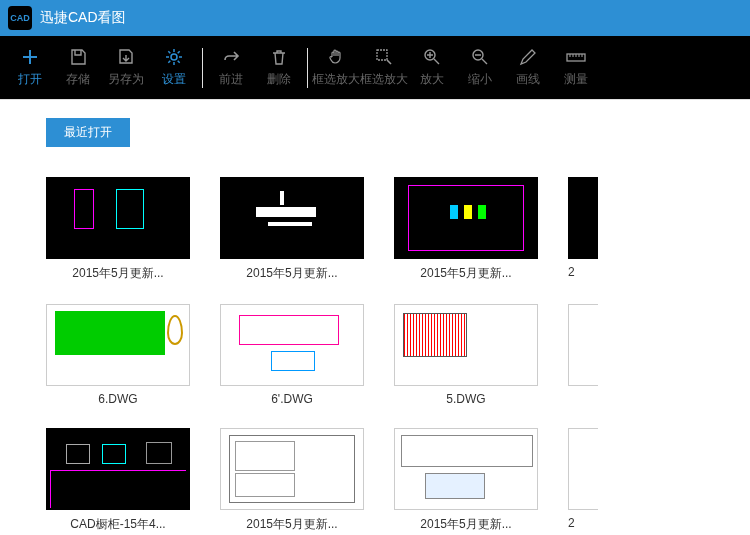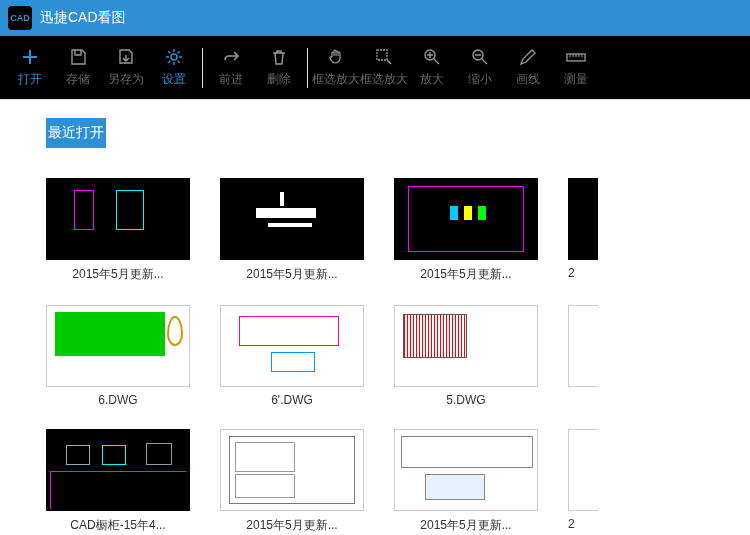--- a/index.html
+++ b/index.html
@@ -58,22 +58,22 @@
 .sep { width: 1px; height: 40px; background: #e0e0e0; margin: 0 4px; }
 .content {
   padding: 18px 0 0 46px;
   height: calc(100% - 100px);
   overflow: hidden;
 }
 .section-header {
   display: inline-block;
   background: #2d8fd4;
   color: #fff;
-  padding: 6px 2px;
-  font-size: 14px;
+  padding: 6px 18px;
+  font-size: 12px;
 }
 .grid {
   margin-top: 30px;
   display: flex;
   flex-wrap: wrap;
   gap: 0;
 }
 .file-item {
   width: 174px;
   margin-bottom: 22px;

